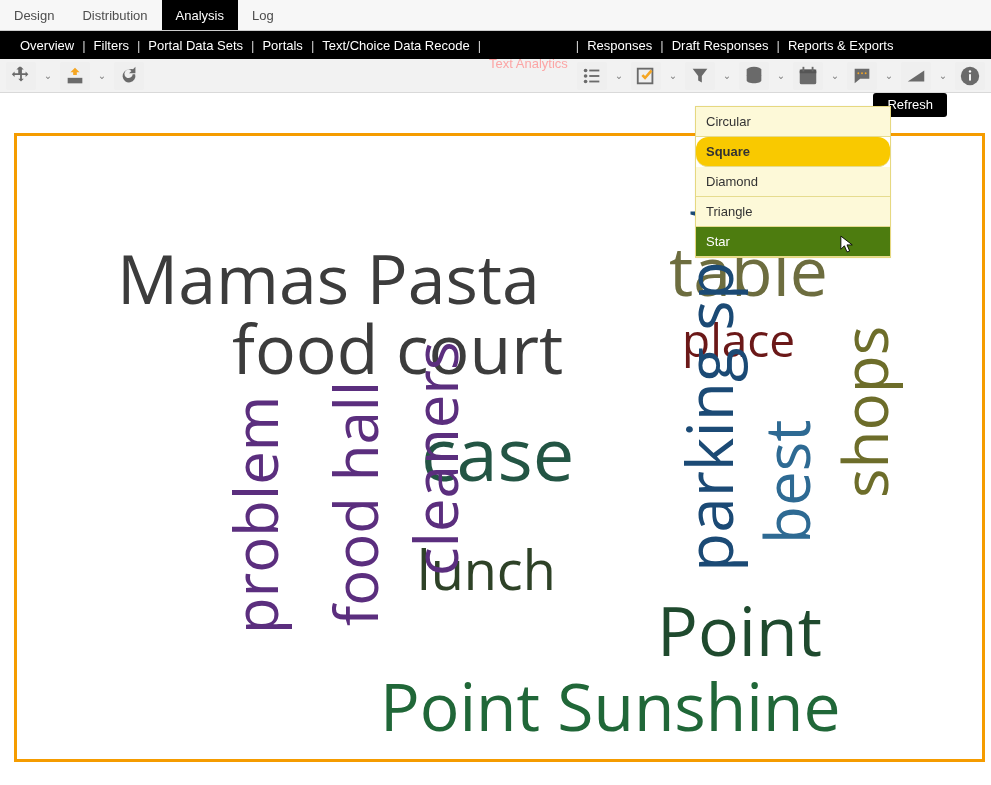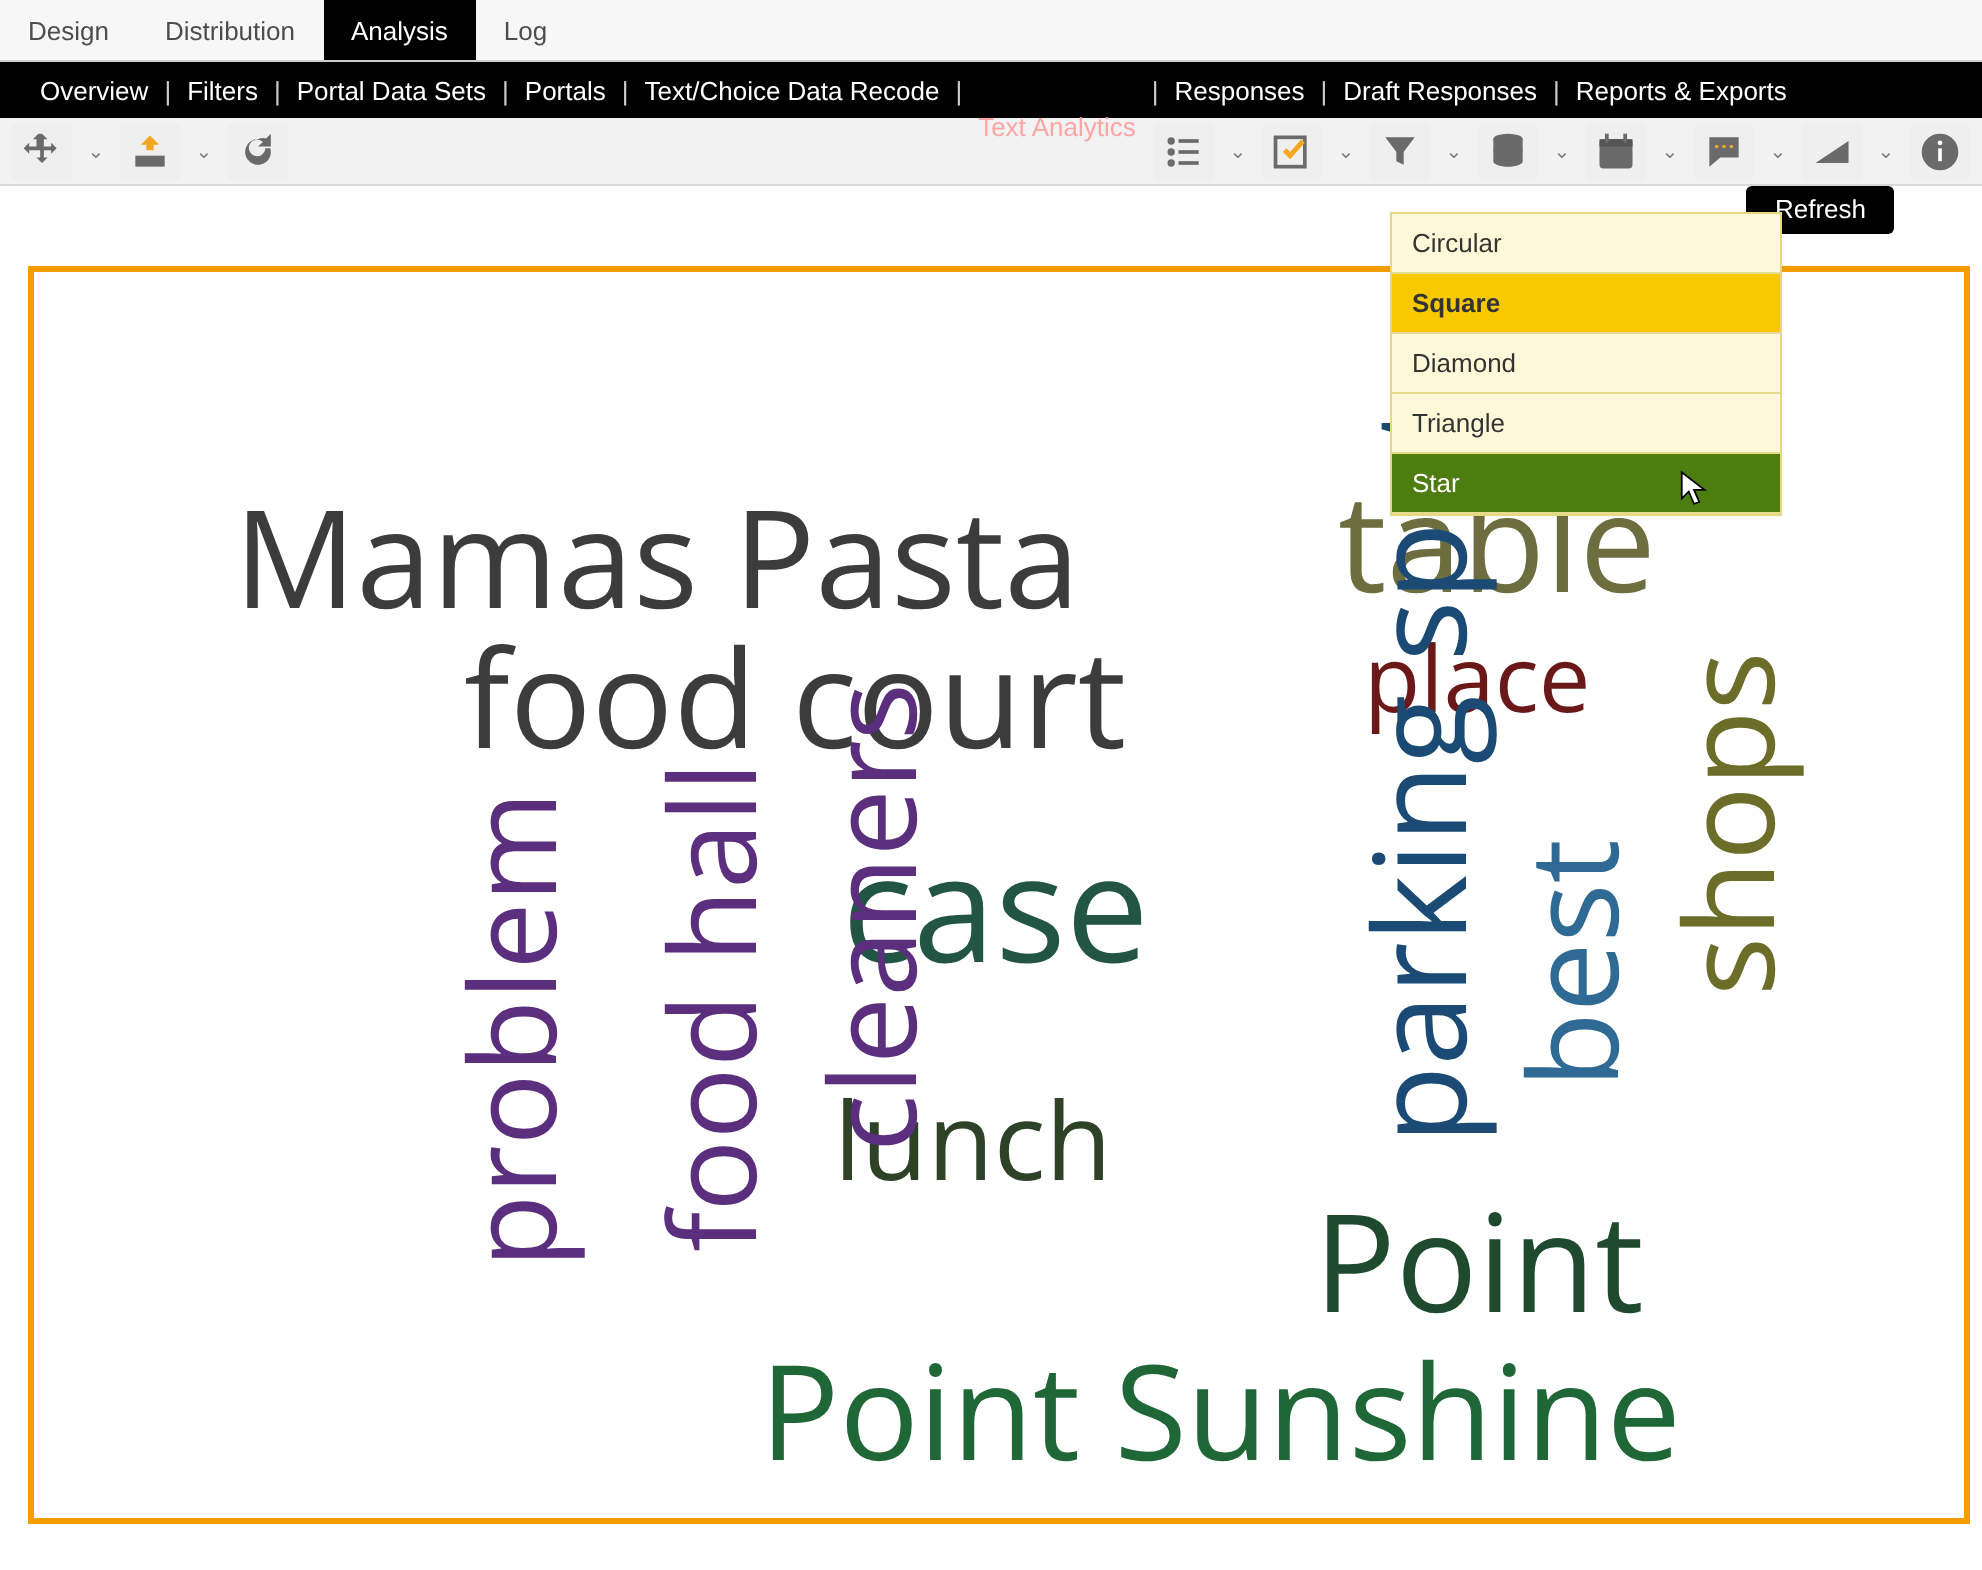--- a/index.html
+++ b/index.html
@@ -24,21 +24,21 @@
     .spacer { flex:1; }
 
     
     .content { position:relative; padding:24px 6px 6px 14px; height:calc(785px - 31px - 28px - 34px); }
     .refresh-btn { position:absolute; top:0px; right:44px; background:#000; color:#fff; font-size:13px; padding:4px 14px 5px 14px; border-radius:3px; z-index:2; }
     .wc-frame { margin-top:16px; height:629px; border:3px solid #f59c00; position:relative; overflow:visible; }
 
     
     .shape-menu { position:absolute; top:-30px; right:91px; width:196px; border:1px solid #e6d880; z-index:10; font-size:13px; box-shadow:0 0 2px rgba(0,0,0,.05); }
     .shape-menu .mrow { padding:7px 10px; background:#fdf9d8; color:#333; cursor:pointer; border-bottom:1px solid #e6dc8f; }
-    .shape-menu .mrow.selected { background:#f9c900; font-weight:bold; }
+    .shape-menu .mrow.selected { background:#f9c900; font-weight:bold;border-radius:12px; }
     .shape-menu .mrow.hover { background:#4d7c0f; color:#fff; position:relative; }
     .cursor-svg { position:absolute; right:36px; top:8px; width:14px; height:18px; }
 
     
     .wc-frame .word { position:absolute; line-height:1; white-space:nowrap; font-family: "Open Sans", "Segoe UI", Arial, sans-serif; }
     .vwrap { position:absolute; }
     .vwrap .w { transform: rotate(-90deg); transform-origin:left top; position:absolute; left:0; bottom:0; white-space:nowrap; font-family:"Open Sans","Segoe UI",Arial,sans-serif; line-height:1; }
   </style>
 </head>
 <body>

